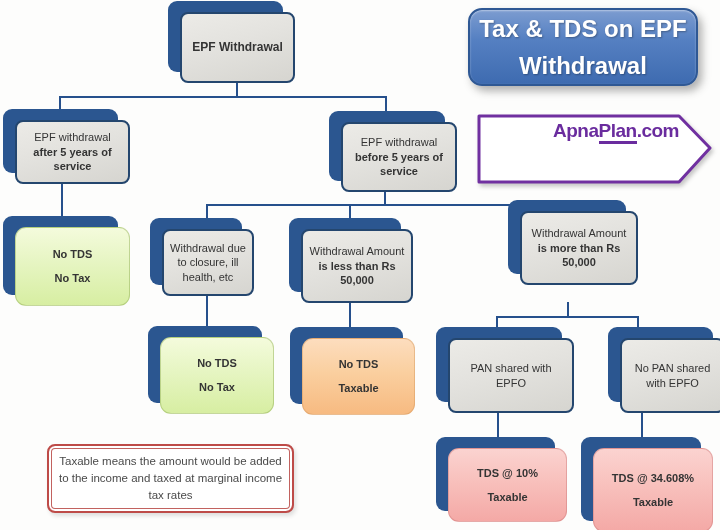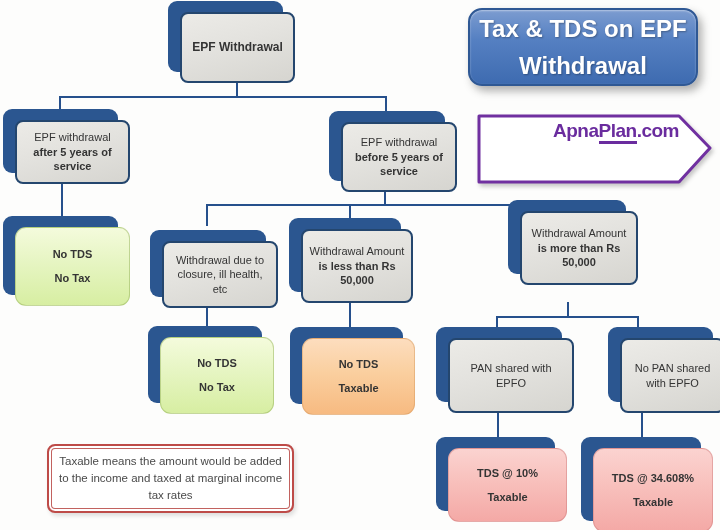--- a/index.html
+++ b/index.html
@@ -149,21 +149,21 @@
   <div class="node" style="left:15px;top:227px;width:115px;height:79px;">
     <div class="shadow"></div>
     <div class="box green">
       <div>
         <span class="outcome-line">No TDS</span>
         <span class="outcome-line">No Tax</span>
       </div>
     </div>
   </div>
 
-  <div class="node" style="left:162px;top:241px;width:116px;height:67px;">
+  <div class="node" style="left:162px;top:229px;width:92px;height:67px;">
     <div class="shadow"></div>
     <div class="box gray">
       <span class="nrm">Withdrawal due to closure, ill health, etc</span>
     </div>
   </div>
 
   <div class="node" style="left:301px;top:229px;width:112px;height:74px;">
     <div class="shadow"></div>
     <div class="box gray">
       <div>

